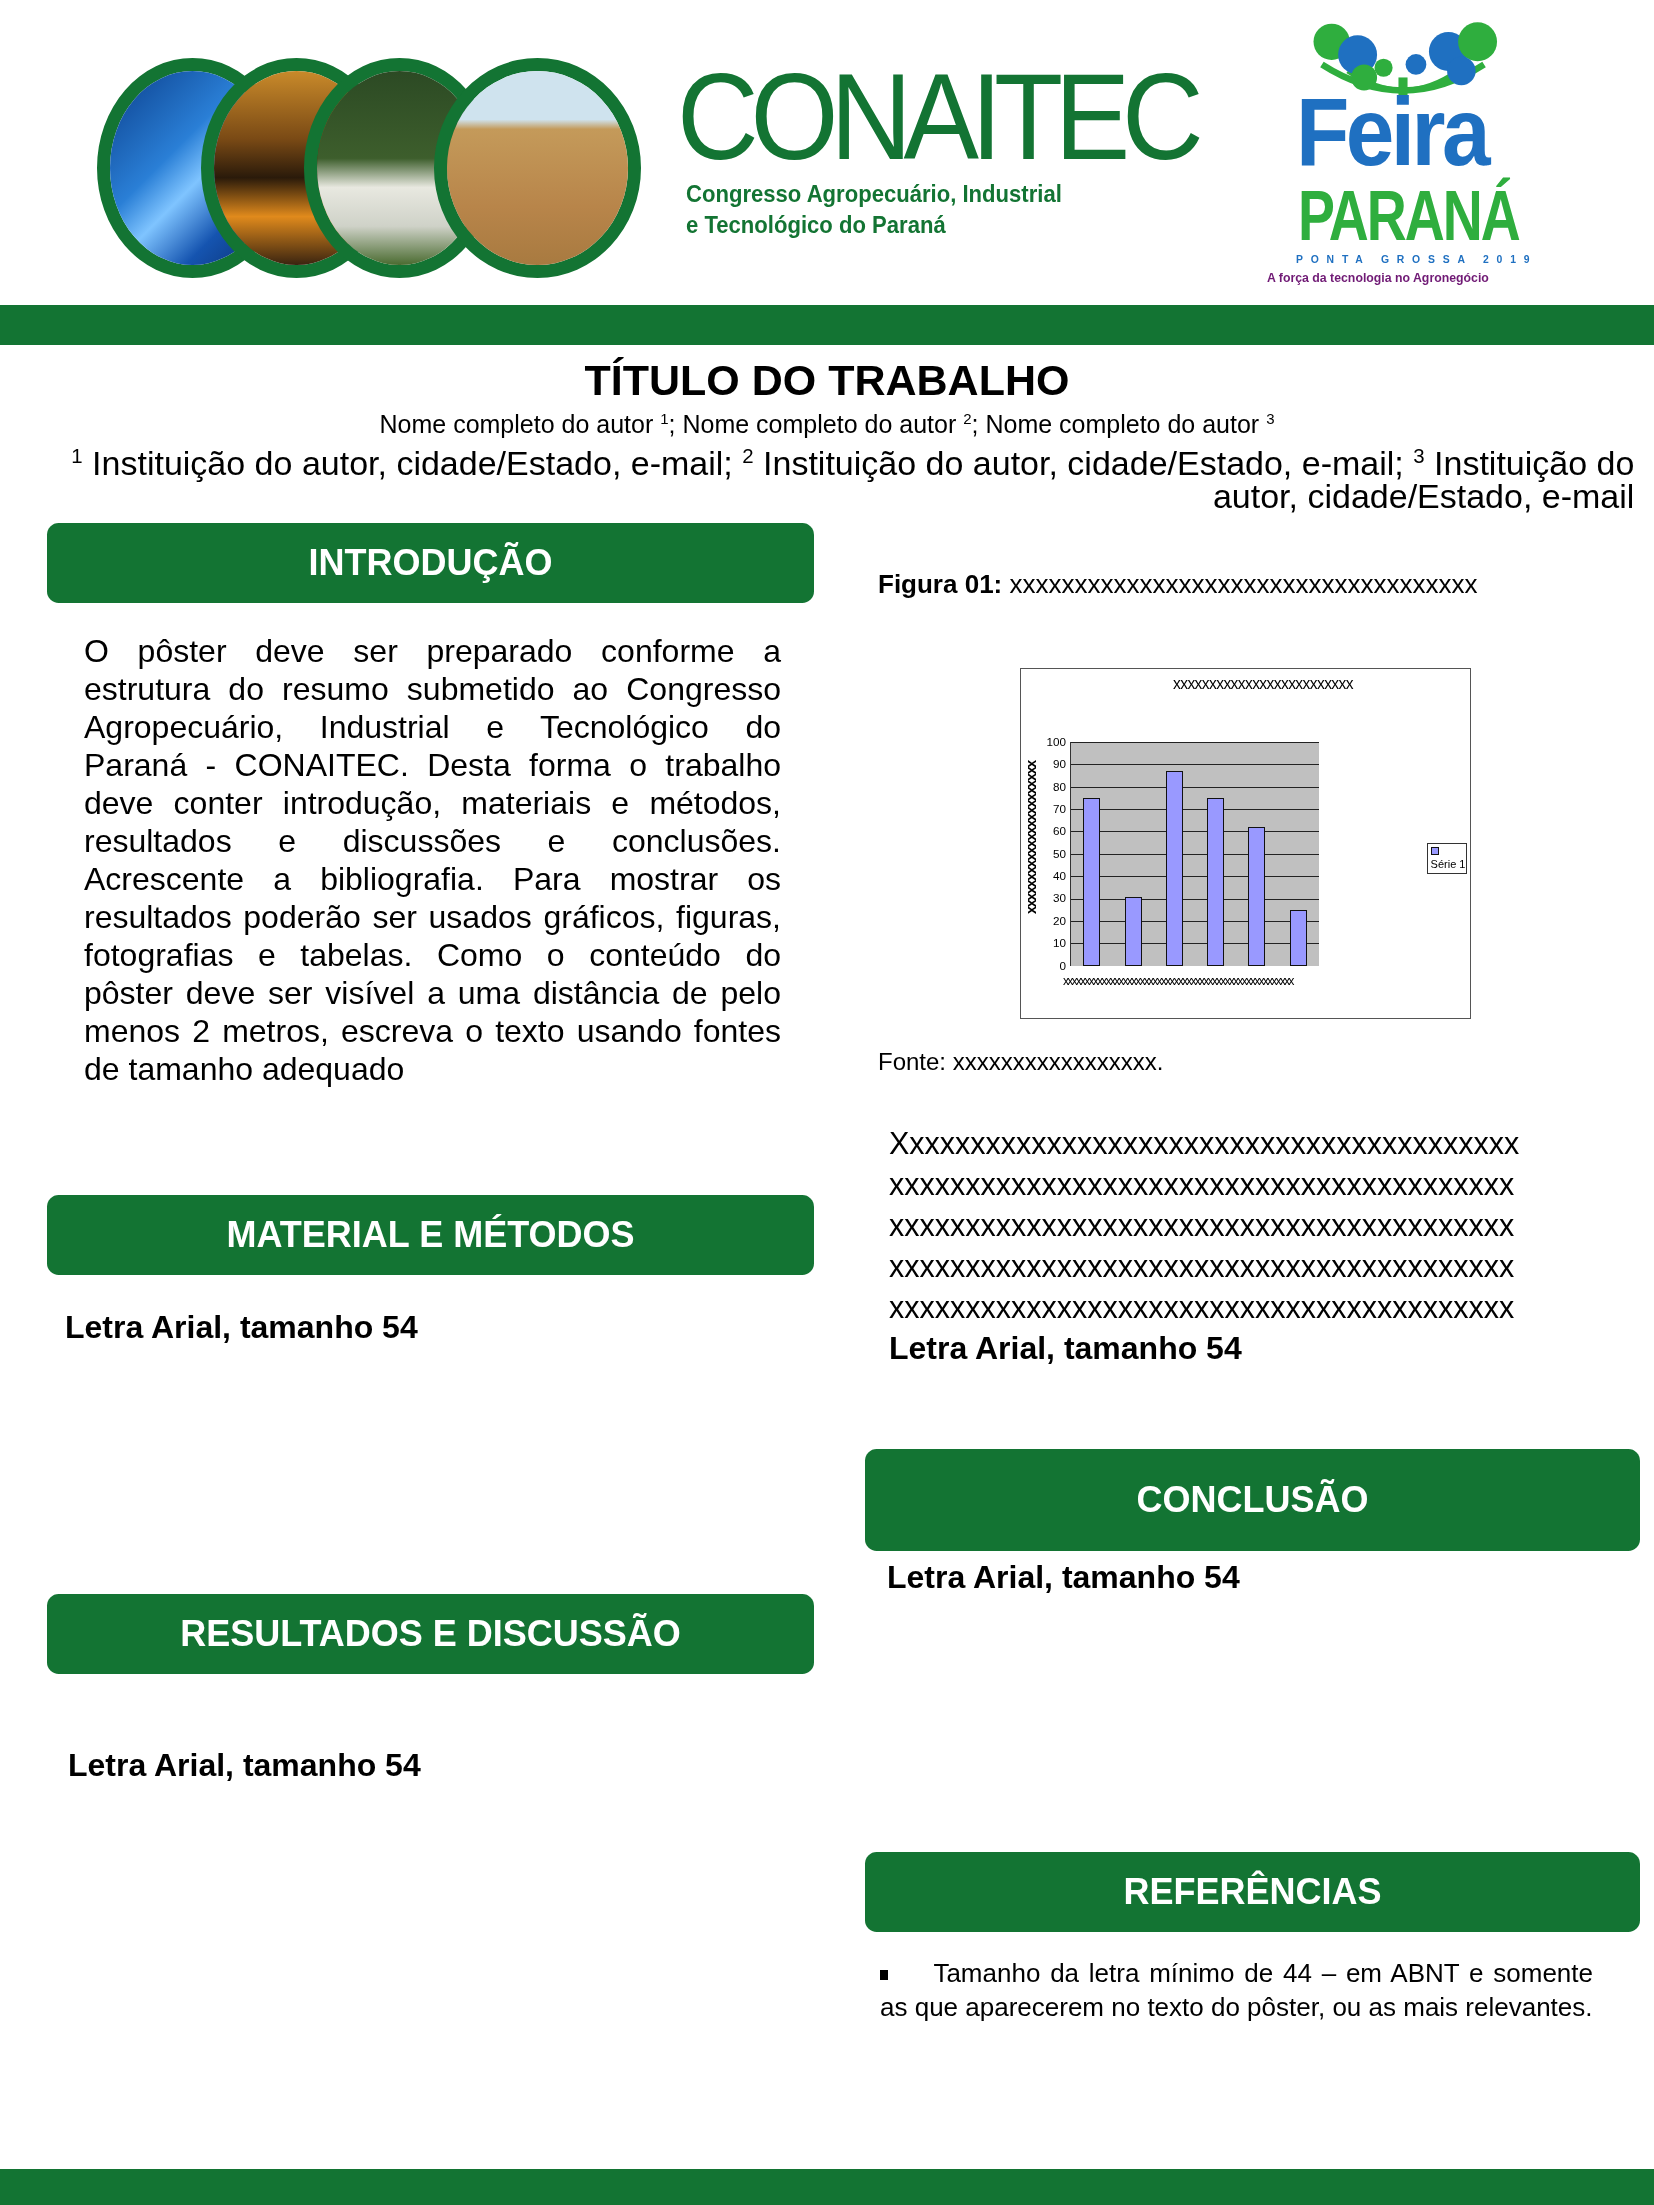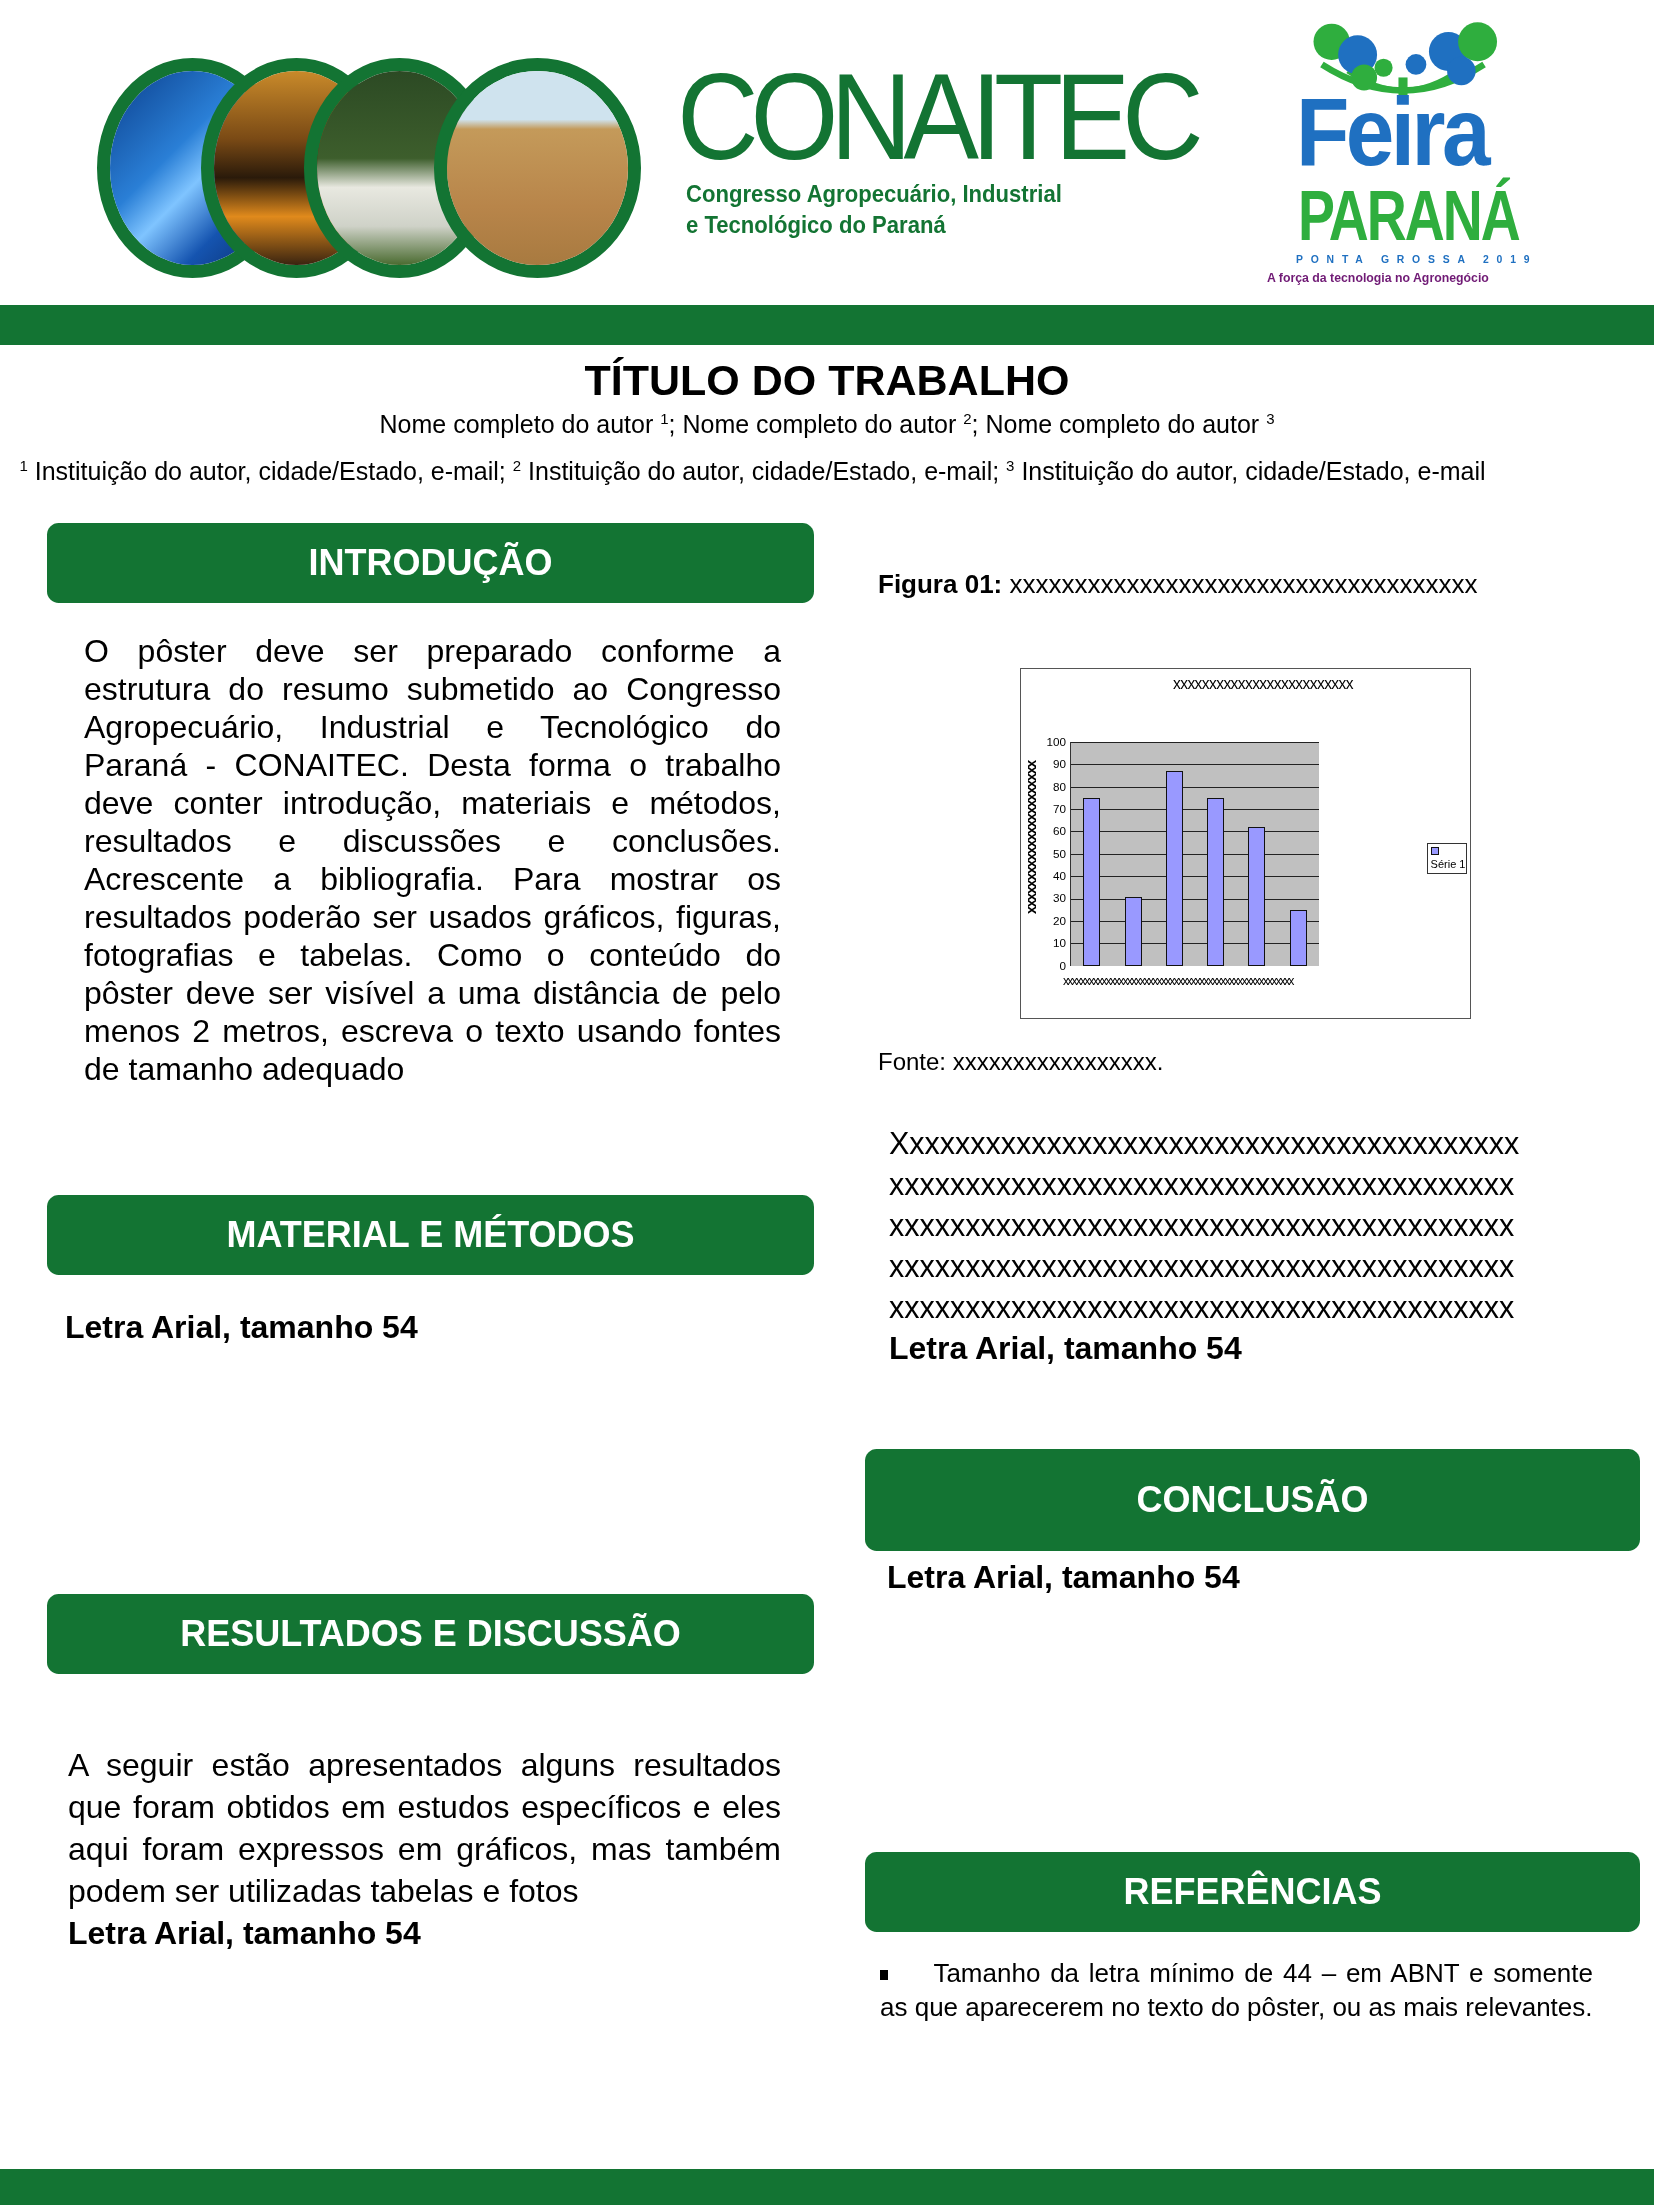--- a/index.html
+++ b/index.html
@@ -23,21 +23,21 @@
                  letter-spacing:-2.6px; line-height:1; transform:scaleX(0.78); transform-origin:left top; }
   .feira-city { left:1296px; top:254px; font-size:10.4px; letter-spacing:7.8px; color:#1f70c1; font-weight:bold; }
   .feira-slogan { left:1267px; top:271px; font-size:12.3px; color:#701a75; font-weight:bold; }
 
   .topbar { left:0; top:305px; width:1654px; height:40px; background:#137433; }
   .bottombar { left:0; top:2169px; width:1654px; height:36px; background:#137433; }
 
   
   .title { left:0; top:356px; width:1654px; text-align:center; font-size:43px; font-weight:bold; }
   .authors { left:0; top:410px; width:1654px; text-align:center; font-size:25px; }
-  .affil { left:19.4px; top:447px; width:1615px; text-align:left; font-size:25px; line-height:33px;margin-top:8px; }
+  .affil { left:19.4px; top:447px; width:1615px; text-align:right; font-size:34px; line-height:33px; }
   sup { font-size:0.6em; vertical-align:super; line-height:0; }
 
   
   .sec { position:absolute; background:#137433; color:#fff; border-radius:11.7px;
          font-weight:bold; font-size:36px; text-align:center; display:flex;
          align-items:center; justify-content:center; }
 
   
   .para { position:absolute; font-size:32px; line-height:38px; text-align:justify; }
   .para .bold { font-weight:bold; display:block; text-align:justify; }
@@ -136,21 +136,20 @@
   <span>MATERIAL E MÉTODOS</span>
 </div>
 <div class="para" style="left:65px;top:1306px;width:713px;line-height:42px;">
   <span class="bold" style="text-align:left;">Letra Arial, tamanho 54</span>
 </div>
 
 <div class="sec" style="left:47px;top:1594px;width:767px;height:80px;">
   <span>RESULTADOS E DISCUSSÃO</span>
 </div>
 <div class="para" style="left:68px;top:1744px;width:713px;line-height:42px;">
-  <span>A seguir estão apresentados alguns resultados que foram obtidos em estudos específicos e eles aqui foram expressos em gráficos, mas também podem ser utilizadas tabelas e fotos</span>
   <span class="bold" style="text-align:left;">Letra Arial, tamanho 54</span>
 </div>
 
 <div class="abs" style="left:878px;top:569px;font-size:26px;white-space:nowrap;">
   <b>Figura 01:</b>
   <span>xxxxxxxxxxxxxxxxxxxxxxxxxxxxxxxxxxxx</span>
 </div>
 
 <div class="abs chart"></div>
 <div class="abs chart-title">xxxxxxxxxxxxxxxxxxxxxxxxx</div>

